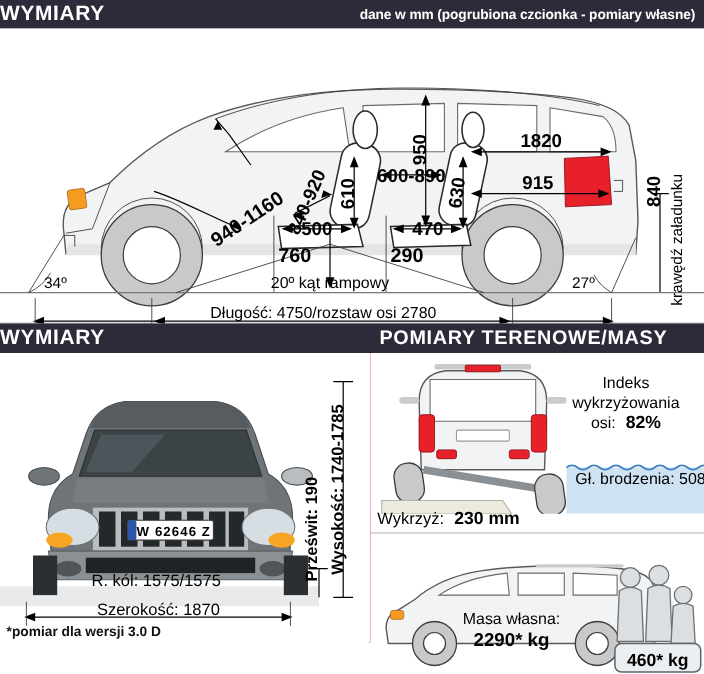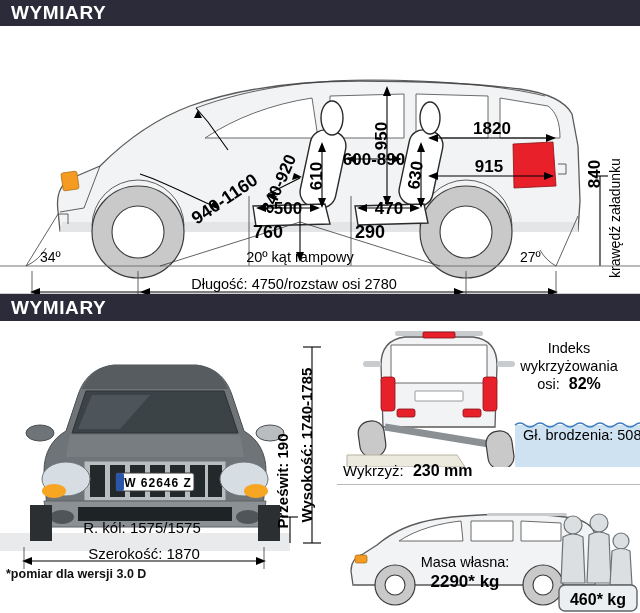--- a/index.html
+++ b/index.html
@@ -16,21 +16,21 @@
   .hdr {
     background: #2b2b3a;
     color: #ffffff;
     height: 26px;
     display: flex;
     align-items: center;
     position: relative;
   }
   .hdr-title {
     font-size: 19px; font-weight: bold; letter-spacing: .6px;
-    padding-left: 11px;
+    padding-left: 0;
   }
   .hdr-note {
     position: absolute; right: 8px; top: 50%; transform: translateY(-50%);
     font-size: 12.5px; font-weight: bold; letter-spacing: -.1px;
     white-space: nowrap;
   }
   .hdr2 { height: 27px; }
   .hdr2 .hdr-title.right {
     position: absolute; left: 345px; padding-left: 0;
     font-size: 18px;
@@ -71,20 +71,21 @@
   .redlamp { fill: #e8202a; stroke: #8c1016; stroke-width: .8; }
   .amber { fill: #f59b21; stroke: #a8690f; stroke-width: .7; }
 </style>
 </head>
 <body>
 
 <div class="sheet">
 
   <div class="hdr">
     <span class="hdr-title">WYMIARY</span>
+    <span class="hdr-note">dane w mm (pogrubiona czcionka - pomiary własne)</span>
   </div>
 
   <div id="panel-side">
     <svg width="640" height="268" viewBox="0 0 640 268">
 
       <path class="body-out" d="M60,205 L58,185 C56,170 60,158 72,152 L100,140
         C120,120 150,95 190,80 C240,62 300,55 360,55 C420,55 480,58 520,63
         C548,67 565,75 572,88 L578,120 L580,175 L578,205 Z"></path>
 
       <path fill="#e3e5e7" stroke="none" d="M62,196 L578,196 L578,206 L60,206 Z"></path>
@@ -228,20 +229,21 @@
       <text class="lbl-reg" x="300" y="236" font-size="14.5" text-anchor="middle">20º kąt rampowy</text>
 
       <text class="lbl-reg" x="520" y="236" font-size="14">27º</text>
 
       <text class="lbl-reg" x="294" y="263" font-size="14.5" text-anchor="middle">Długość: 4750/rozstaw osi 2780</text>
     </svg>
   </div>
 
   <div class="hdr hdr2">
     <span class="hdr-title">WYMIARY</span>
+    <span class="hdr-title right">POMIARY TERENOWE/MASY</span>
   </div>
 
   <div id="lower">
 
     <div id="panel-front">
       <svg width="337" height="263" viewBox="0 0 337 263">
         <rect x="0" y="0" width="337" height="263" fill="#ffffff"></rect>
 
         <rect x="0" y="212" width="290" height="18" fill="#e9eaec"></rect>
 

